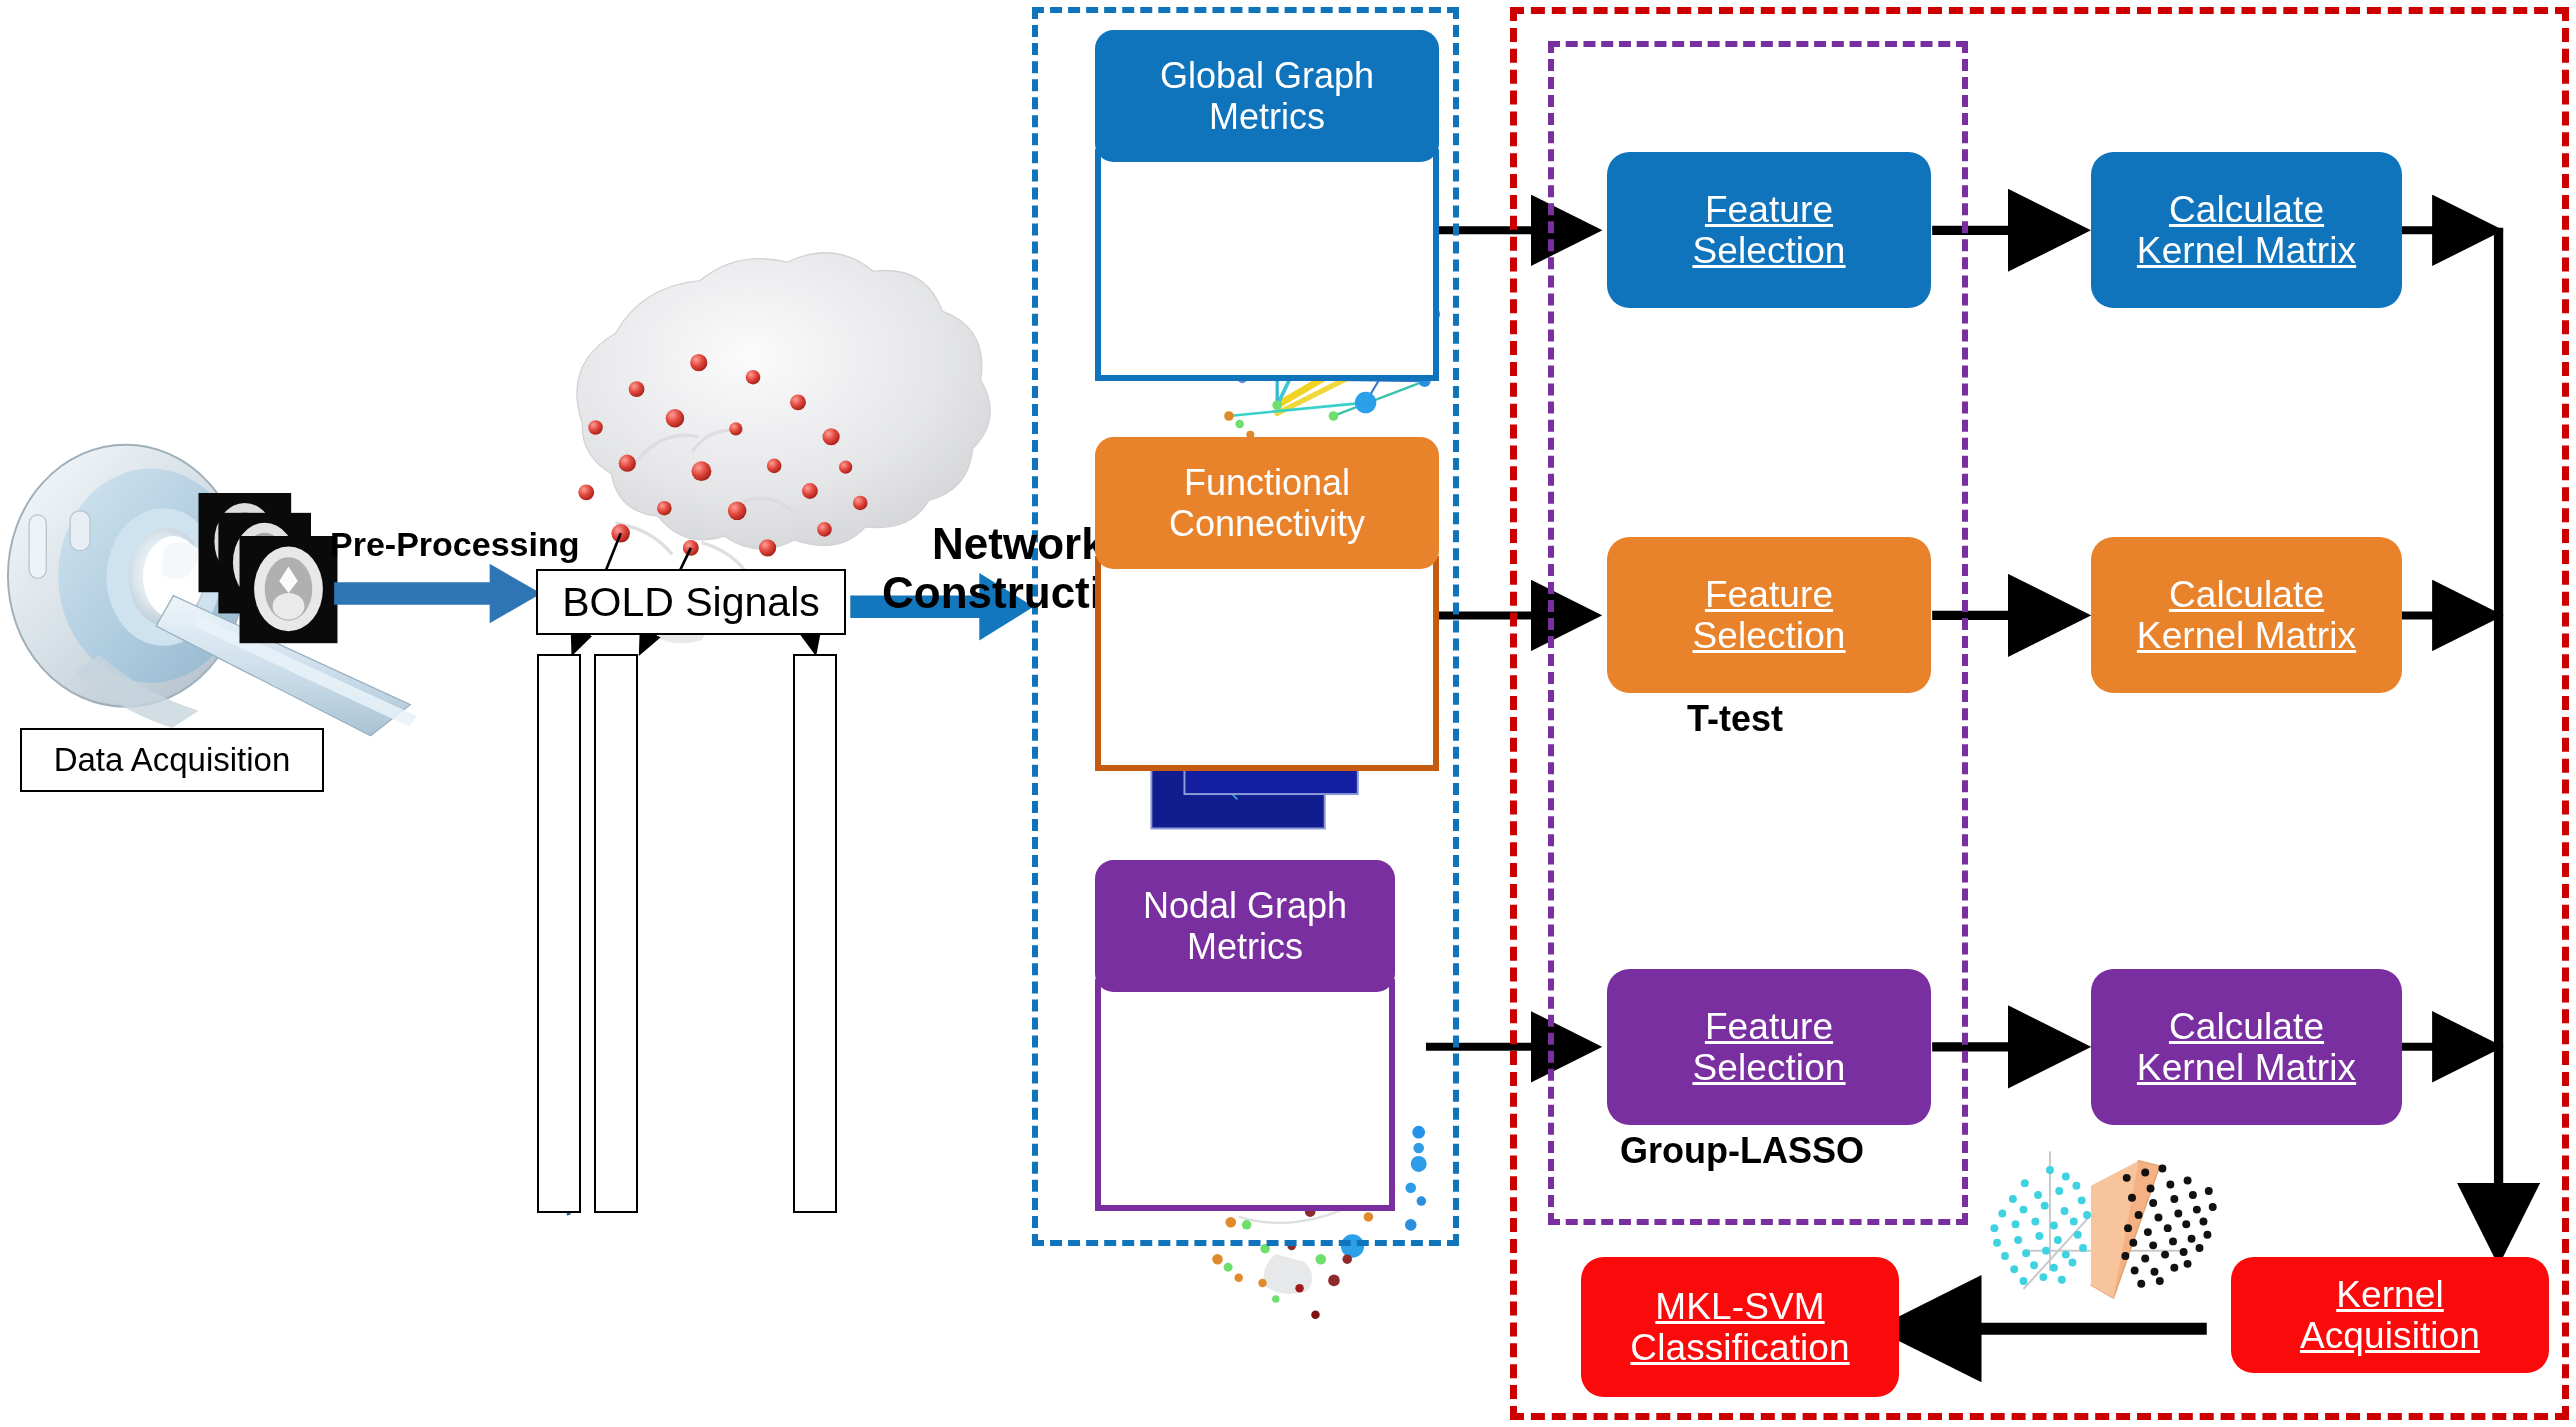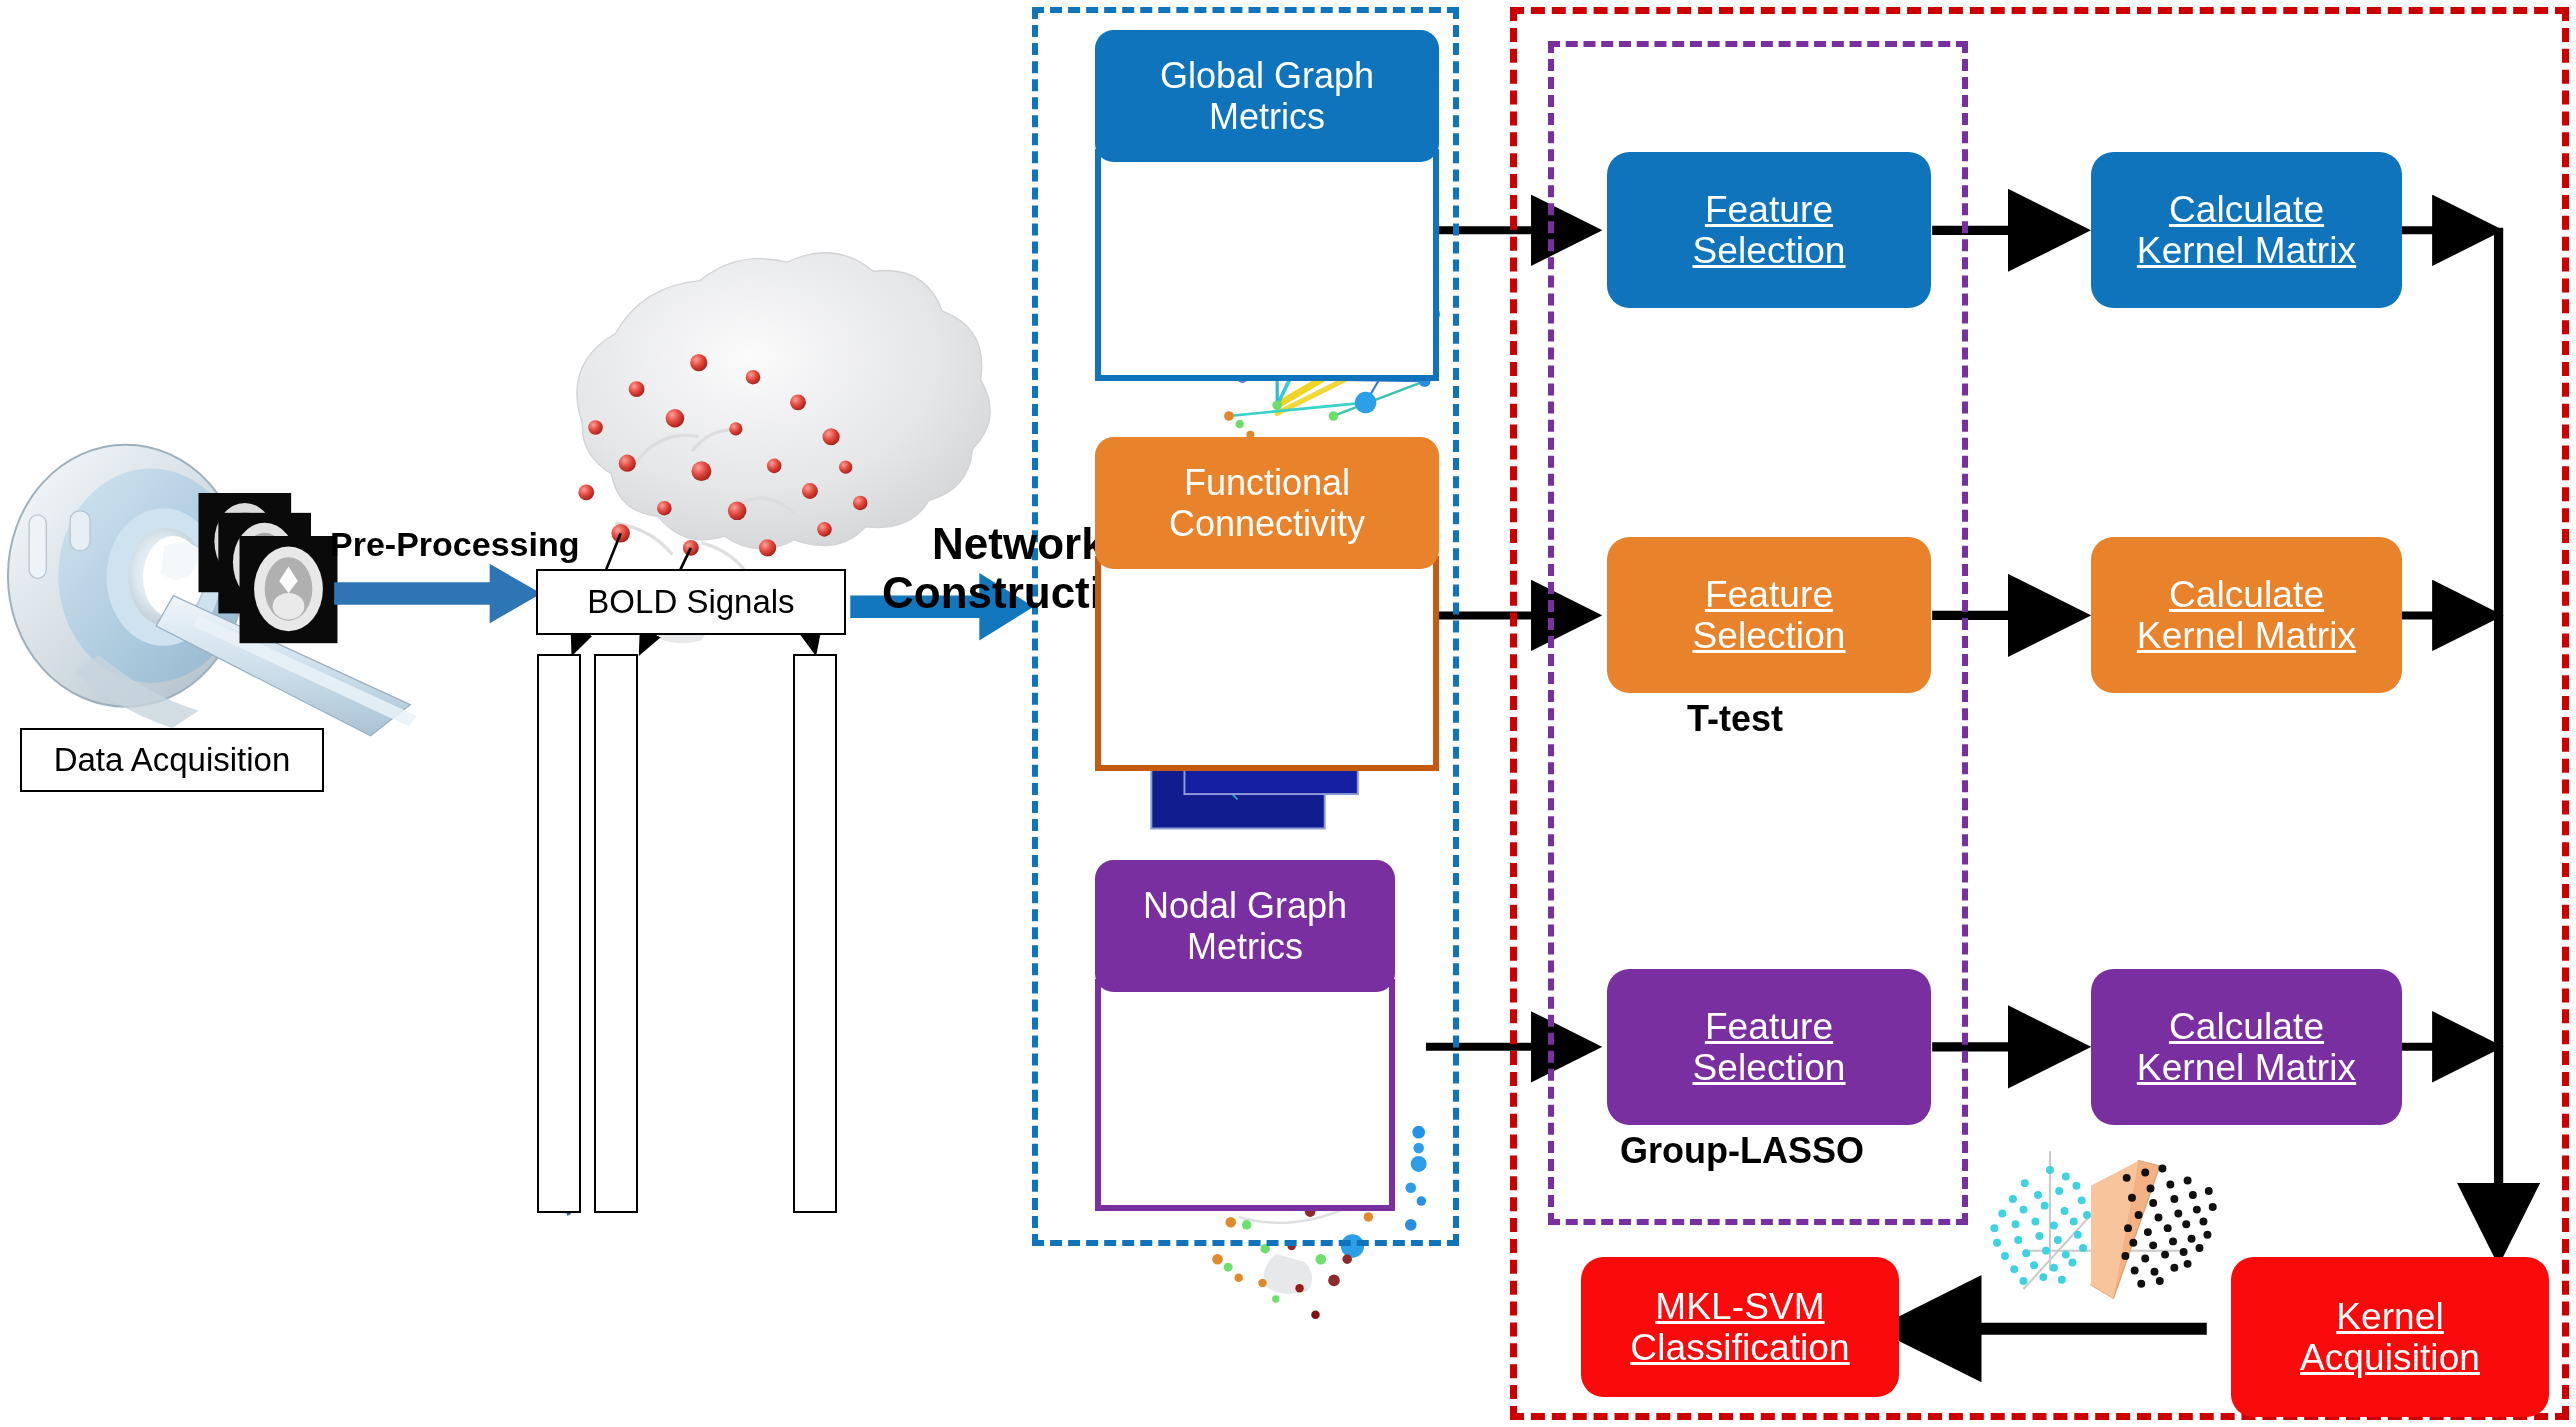--- a/index.html
+++ b/index.html
@@ -569,21 +569,21 @@
   <div class="outline" style="left:20px;top:728px;width:304px;height:64px;display:flex;align-items:center;justify-content:center;">
     <span style="font-size:33px;color:#000;">Data Acquisition</span>
   </div>
 
   <div class="lbl bold" style="left:330px;top:526px;font-size:34px;line-height:1.1;">Pre-Processing</div>
 
   <div class="lbl bold" style="left:882px;top:503px;font-size:44px;line-height:1.12;text-align:center;margin-top:16px;">Network
 Construction</div>
 
   <div class="outline" style="left:536px;top:569px;width:310px;height:66px;display:flex;align-items:center;justify-content:center;">
-    <span style="font-size:33px;color:#000;">BOLD Signals</span>
+    <span style="font-size:41px;color:#000;">BOLD Signals</span>
   </div>
   <div class="outline" style="left:537px;top:654px;width:44px;height:559px;"></div>
   <div class="outline" style="left:594px;top:654px;width:44px;height:559px;"></div>
   <div class="outline" style="left:793px;top:654px;width:44px;height:559px;"></div>
 
   <div class="metriccard" style="left:1095px;top:30px;width:344px;height:351px;">
     <div class="body" style="top:119px;border:6px solid #0F74BC;"></div>
     <div class="header" style="height:132px;background:#0F74BC;">
       <span>Global Graph</span>
       <span>Metrics</span>
@@ -631,21 +631,21 @@
   <div class="procbox" style="left:2091px;top:537px;width:311px;height:156px;background:#E8822B;flex-direction:column;">
     <span>Calculate</span>
     <span>Kernel Matrix</span>
   </div>
 
   <div class="procbox" style="left:2091px;top:969px;width:311px;height:156px;background:#7A2FA0;flex-direction:column;">
     <span>Calculate</span>
     <span>Kernel Matrix</span>
   </div>
 
-  <div class="procbox" style="left:2231px;top:1257px;width:318px;height:160px;background:#FA0A0A;flex-direction:column;">
+  <div class="procbox" style="left:2231px;top:1257px;width:318px;height:116px;background:#FA0A0A;flex-direction:column;">
     <span>Kernel</span>
     <span>Acquisition</span>
   </div>
 
   <div class="procbox" style="left:1581px;top:1257px;width:318px;height:140px;background:#FA0A0A;flex-direction:column;">
     <span>MKL-SVM</span>
     <span>Classification</span>
   </div>
 
 </div>

